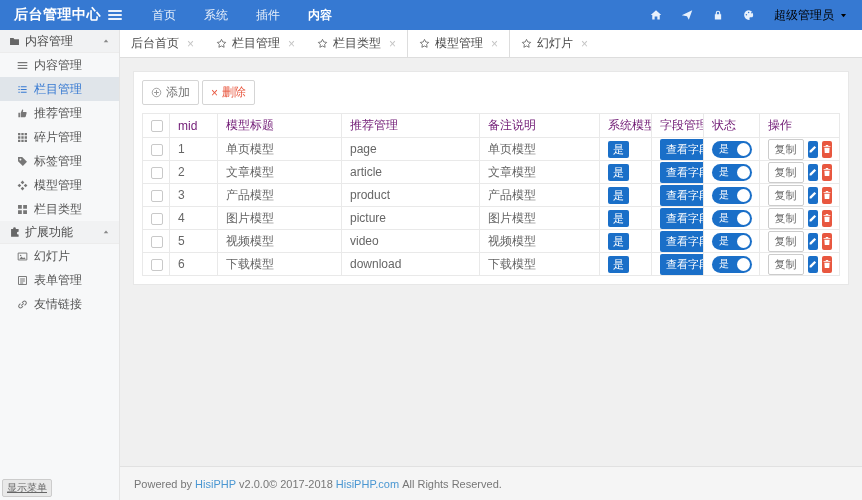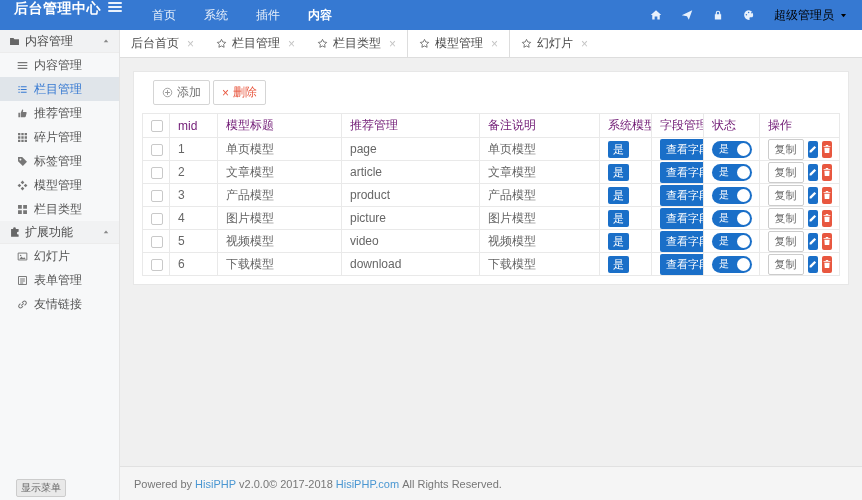--- a/index.html
+++ b/index.html
@@ -1,20 +1,20 @@
 <!DOCTYPE html>
 <html><head>
 <meta charset="utf-8">
 <style>
   * { box-sizing: border-box; margin: 0; padding: 0; }
   html,body { width:862px; height:500px; overflow:hidden; }
   body { font-family:"Liberation Sans","DejaVu Sans",sans-serif; font-size:12px; color:#555; background:#f0f0f0; }
 
   
-  .topbar { height:30px; background:#3679d2; display:flex; color:#fff; }
+  .topbar { height:30px; background:#3679d2; display:flex; align-items:center; color:#fff; }
   .brand { width:108px; padding-left:14px; font-size:14px; font-weight:bold; letter-spacing:.5px; white-space:nowrap; }
   .t-hamburger { width:14px; height:14px; display:flex; flex-direction:column; justify-content:space-between; padding:2px 0; cursor:pointer; margin-right:16px; }
   .t-hamburger i { display:block; height:2px; background:#eaf2fc; border-radius:1px; }
   .topnav { display:flex; height:100%; }
   .topnav .nav-item { display:flex; align-items:center; padding:0 14px; color:rgba(255,255,255,.88); cursor:pointer; }
   .topnav .nav-item.active { color:#fff; font-weight:bold; }
   .t-right { margin-left:auto; display:flex; align-items:center; gap:19px; padding-right:14px; }
   .t-right .t-icon { font-size:12px; color:#e8f1fc; display:flex; cursor:pointer; }
   .user { display:flex; align-items:center; gap:5px; font-size:12px; color:#000000; cursor:pointer; }
   .user .t-caret { font-size:9px; display:flex; }
@@ -24,35 +24,35 @@
   
   .layout { display:flex; height:470px; }
   .sidebar { position:relative; width:120px; background:#f7f8f9; border-right:1px solid #e4e4e4; flex:none; }
   .sb-section-header { height:23px; display:flex; align-items:center; padding:0 9px; color:#4a4a4a; cursor:pointer; background:#f1f2f3; border-bottom:1px solid #ececec; }
   .sb-section-header .sb-ico { font-size:11px; color:#666; margin-right:5px; display:flex; }
   .sb-section-header .sb-arrow { margin-left:auto; font-size:8px; color:#888; display:flex; }
   .sb-item { height:24px; display:flex; align-items:center; padding-left:17px; color:#555; cursor:pointer; }
   .sb-item .sb-ico { font-size:11px; color:#777; margin-right:6px; display:flex; }
   .sb-item.active { background:#e0e5ea; color:#3679d2; }
   .sb-item.active .sb-ico { color:#3679d2; }
-  .show-menu { position:absolute; left:16px; bottom:3px; font-size:10px; color:#666; background:#e9e9e9; border:1px solid #ccc; border-radius:2px; padding:1px 4px; cursor:pointer; font-family:inherit; }
+  .show-menu { position:absolute; left:2px; bottom:3px; font-size:10px; color:#666; background:#e9e9e9; border:1px solid #ccc; border-radius:2px; padding:1px 4px; cursor:pointer; font-family:inherit;text-decoration:underline; }
 
   .main { flex:1; display:flex; flex-direction:column; min-width:0; }
 
   
   .tabbar { height:28px; background:#fff; border-bottom:1px solid #ddd; display:flex; align-items:stretch; }
   .tab { display:flex; align-items:center; padding:12px 11px; color:#4a4a4a; cursor:pointer; }
   .tab .t-star { font-size:11px; color:#555; margin-right:5px; display:flex; }
   .tab .t-close { margin-left:8px; color:#c4c4c4; font-size:12px; line-height:1; cursor:pointer; }
   .tab.active { border-left:1px solid #ddd; border-right:1px solid #ddd; background:#fff; }
 
   
   .content { flex:1; background:#f0f0f0; overflow:hidden; }
   .card { margin:13px; background:#fff; border:1px solid #e7e7e7; padding:8px; }
-  .toolbar { display:flex; gap:3px; padding-bottom:8px;margin-left:11px; }
+  .toolbar { display:flex; gap:3px; padding-bottom:8px; }
   .btn { display:inline-flex; align-items:center; gap:4px; background:#fff; border:1px solid #d5d5d5; border-radius:2px; font-size:12px; padding:3px 8px; color:#737373; cursor:pointer; font-family:inherit; }
   .btn .b-ico { font-size:11px; display:flex; color:#999; }
   .btn.del { color:#e8573f; }
   .btn.del .b-x { color:#e8573f; font-size:12px; line-height:1; }
 
   table { width:100%; border-collapse:collapse; table-layout:fixed; }
   th, td { border:1px solid #e9e9e9; font-size:12px; font-weight:normal; text-align:left; padding:0 8px; height:24px; color:#666; overflow:hidden; white-space:nowrap; }
   td { height:23px; }
   thead th { color:#701a75; }
   .cb { display:inline-block; width:12px; height:12px; background:#fff; border:1px solid #c9c9c9; border-radius:2px; vertical-align:middle; cursor:pointer; }

